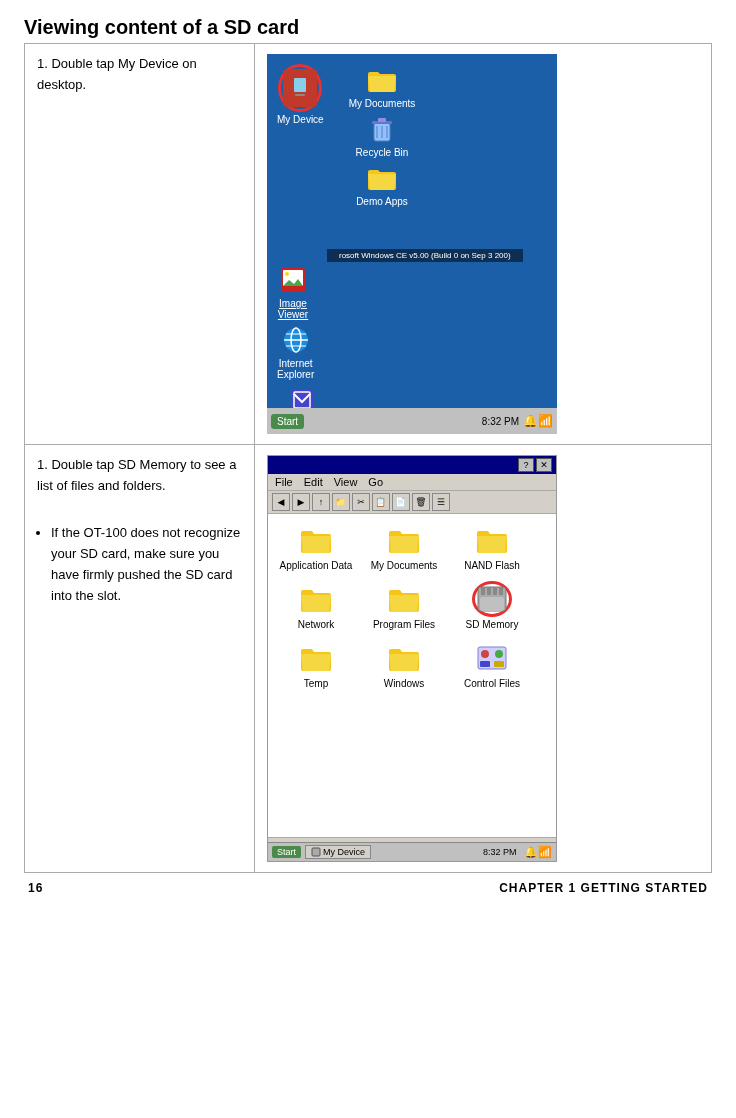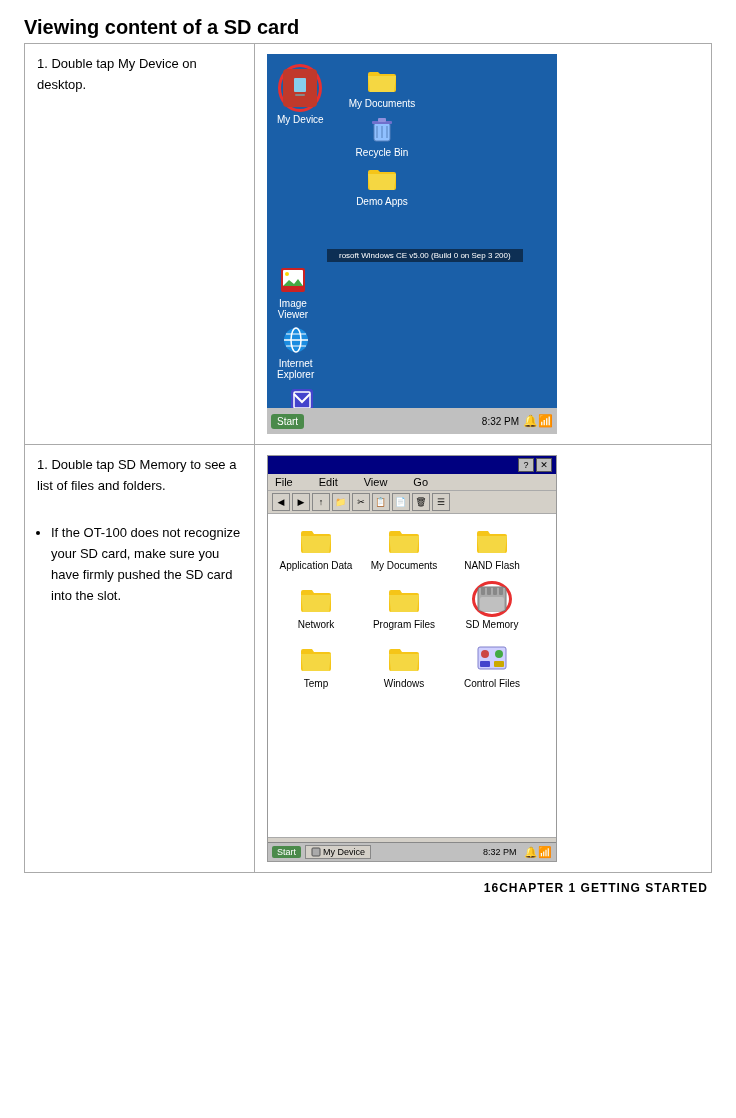--- a/index.html
+++ b/index.html
@@ -176,21 +176,21 @@
       justify-content: center;
       margin-left: 2px;
       cursor: pointer;
     }
     .fm-menubar {
       background: #d4d0c8;
       display: flex;
       align-items: center;
       padding: 1px 4px;
       border-bottom: 1px solid #aaa;
-      gap: 20px;
+      gap: 5px;
       font-size: 11px;
     }
     .fm-menu-item {
       cursor: pointer;
       padding: 1px 3px;
     }
     .fm-toolbar {
       background: #d4d0c8;
       border-bottom: 1px solid #aaa;
       padding: 2px 4px;
@@ -279,21 +279,21 @@
       border: 3px solid #e83030;
       border-radius: 50%;
       display: inline-flex;
       align-items: center;
       justify-content: center;
       padding: 1px;
     }
 
     .footer {
       display: flex;
-      justify-content: flex-end;
+      justify-content: space-between;
       align-items: center;
       margin-top: 8px;
       font-size: 12px;
       font-weight: bold;
       letter-spacing: 1px;
       padding: 0 4px;
     }
 
     
     .folder-svg { width: 32px; height: 28px; }
@@ -367,21 +367,21 @@
               </div>
               <span>Demo Apps</span>
             </div>
 
             <div></div>
           </div>
 
           <div class="build-info">rosoft Windows CE v5.00 (Build 0 on Sep  3 200)</div>
 
           <div style="position:absolute; top:210px; left:10px; color:#fff; font-size:10px;">
-            <div class="di" style="margin-bottom:8px;">
+            <div class="di" style="margin-bottom:8px;text-decoration:underline;">
               <div class="ibox">
                 <svg width="28" height="28" viewBox="0 0 28 28">
                   <rect x="2" y="2" width="24" height="24" rx="2" fill="#cc2222"></rect>
                   <rect x="4" y="4" width="20" height="16" rx="1" fill="#fff"></rect>
                   <circle cx="8" cy="8" r="2" fill="#ffd700"></circle>
                   <path d="M4 20 L10 14 L15 18 L19 13 L24 20 Z" fill="#4a4"></path>
                 </svg>
               </div>
               <span>Image<br>Viewer</span>
             </div>

